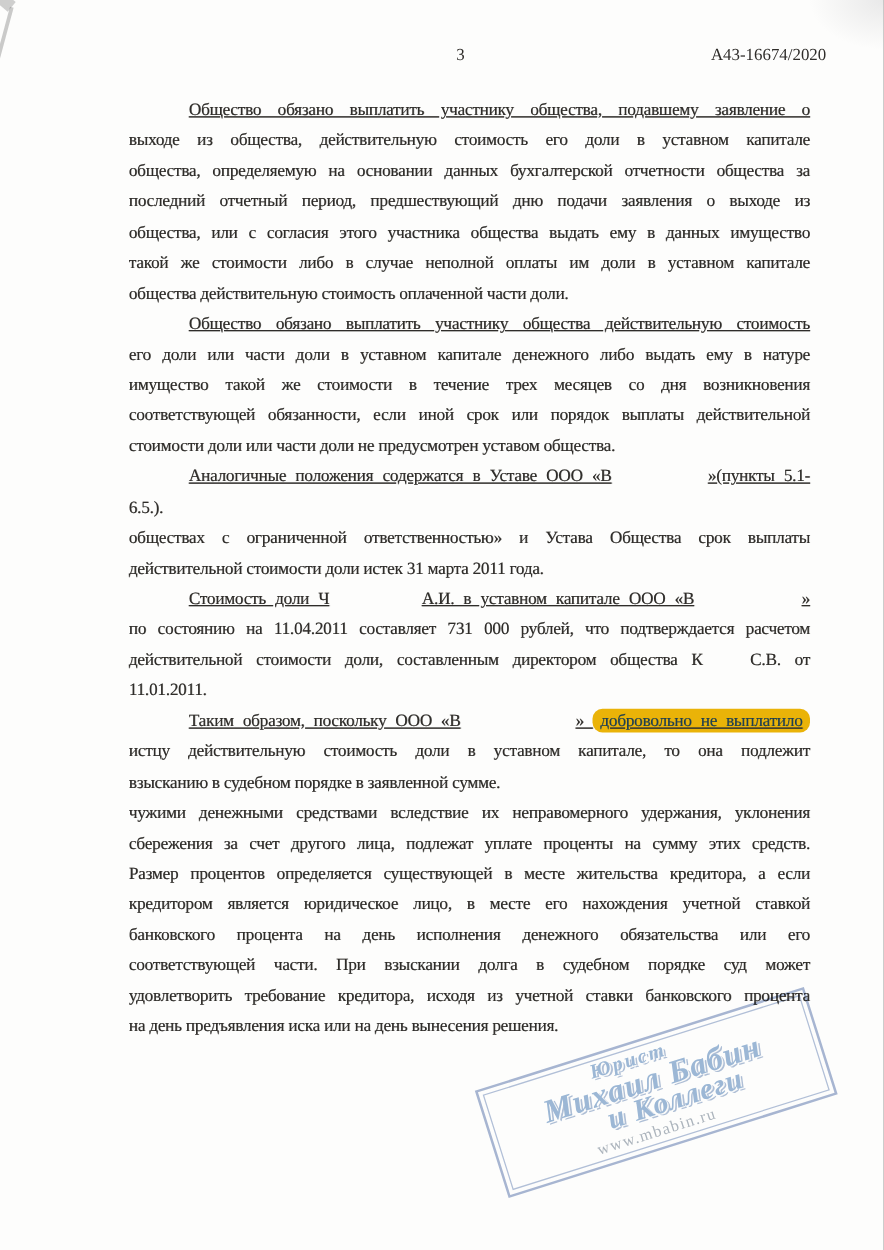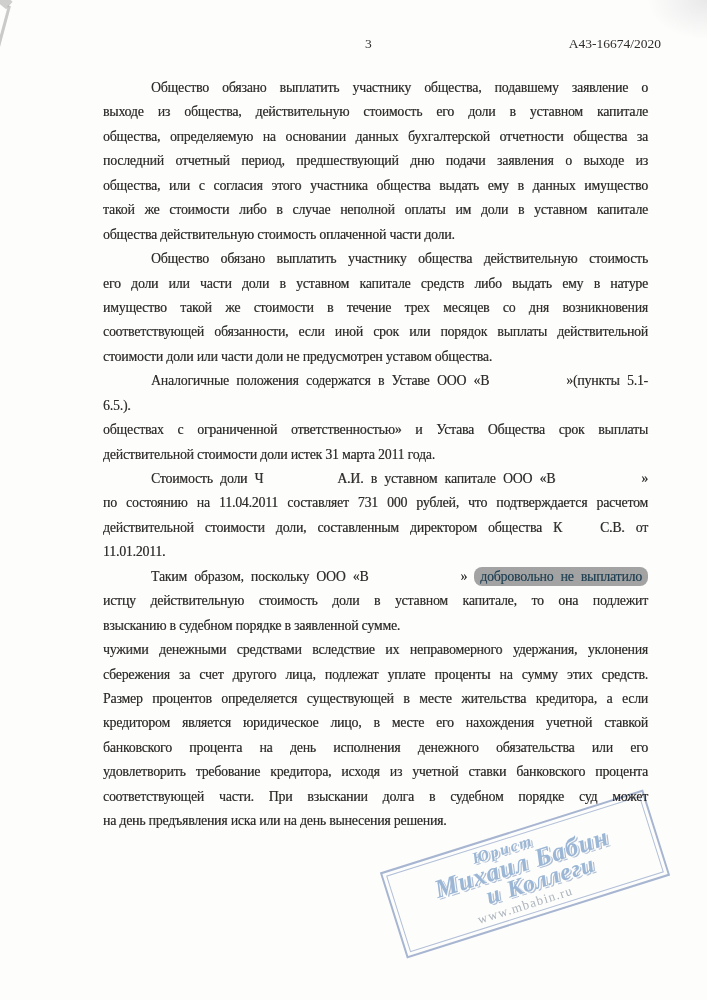--- a/index.html
+++ b/index.html
@@ -39,24 +39,24 @@
     line-height:24.45px;
     letter-spacing:-0.2px;
     text-shadow:0.35px 0 0 rgba(47,45,42,0.55);
   }
   .line {
     height:24.45px;
     text-align:justify;
     text-align-last:justify;
   }
   .line.end { text-align-last:left; }
-  .line.indent { text-indent:48px; }
+  .line.indent { text-indent:48px;text-decoration:underline; }
   .gap { display:inline-block; height:1px; }
   .hl {
-    background:#a3a3a3;
+    background:#eab308;
     color:#1e3f52;
     border-radius:8px;
     padding:1.5px 6px 2.5px;
     text-shadow:0.35px 0 0 rgba(30,63,82,0.5);
   }
   
   .stamp {
     position:absolute; left:387px; top:829px; width:272px; height:86px;
     transform:rotate(-17.5deg);
     border:2px solid rgba(139,159,198,0.75);
@@ -98,42 +98,42 @@
 
   <div class="doc-body">
       <div class="line indent"><span>Общество обязано выплатить участнику общества, подавшему заявление о</span></div>
       <div class="line"><span>выходе из общества, действительную стоимость его доли в уставном капитале</span></div>
       <div class="line"><span>общества, определяемую на основании данных бухгалтерской отчетности общества за</span></div>
       <div class="line"><span>последний отчетный период, предшествующий дню подачи заявления о выходе из</span></div>
       <div class="line"><span>общества, или с согласия этого участника общества выдать ему в данных имущество</span></div>
       <div class="line"><span>такой же стоимости либо в случае неполной оплаты им доли в уставном капитале</span></div>
       <div class="line end"><span>общества действительную стоимость оплаченной части доли.</span></div>
       <div class="line indent"><span>Общество обязано выплатить участнику общества действительную стоимость</span></div>
-      <div class="line"><span>его доли или части доли в уставном капитале средств либо выдать ему в натуре</span></div>
+      <div class="line"><span>его доли или части доли в уставном капитале денежного либо выдать ему в натуре</span></div>
       <div class="line"><span>имущество такой же стоимости в течение трех месяцев со дня возникновения</span></div>
       <div class="line"><span>соответствующей обязанности, если иной срок или порядок выплаты действительной</span></div>
       <div class="line end"><span>стоимости доли или части доли не предусмотрен уставом общества.</span></div>
       <div class="line indent"><span>Аналогичные положения содержатся в Уставе ООО «В</span><span class="gap" style="width: 77px;"></span><span>»(пункты 5.1-</span></div>
       <div class="line end"><span>6.5.).</span></div>
       <div class="line"><span>обществах с ограниченной ответственностью» и Устава Общества срок выплаты</span></div>
       <div class="line end"><span>действительной стоимости доли истек 31 марта 2011 года.</span></div>
       <div class="line indent"><span>Стоимость доли Ч</span><span class="gap" style="width: 74px;"></span><span>А.И. в уставном капитале ООО «В</span><span class="gap" style="width: 86px;"></span><span>»</span></div>
       <div class="line"><span>по состоянию на 11.04.2011 составляет 731 000 рублей, что подтверждается расчетом</span></div>
       <div class="line"><span>действительной стоимости доли, составленным директором общества К</span><span class="gap" style="width: 38px;"></span><span>С.В. от</span></div>
       <div class="line end"><span>11.01.2011.</span></div>
       <div class="line indent"><span>Таким образом, поскольку ООО «В</span><span class="gap" style="width: 92px;"></span><span>» </span><span class="hl">добровольно не выплатило</span></div>
       <div class="line"><span>истцу действительную стоимость доли в уставном капитале, то она подлежит</span></div>
       <div class="line end"><span>взысканию в судебном порядке в заявленной сумме.</span></div>
       <div class="line"><span>чужими денежными средствами вследствие их неправомерного удержания, уклонения</span></div>
       <div class="line"><span>сбережения за счет другого лица, подлежат уплате проценты на сумму этих средств.</span></div>
       <div class="line"><span>Размер процентов определяется существующей в месте жительства кредитора, а если</span></div>
       <div class="line"><span>кредитором является юридическое лицо, в месте его нахождения учетной ставкой</span></div>
       <div class="line"><span>банковского процента на день исполнения денежного обязательства или его</span></div>
+      <div class="line"><span>соответствующей части. При взыскании долга в судебном порядке суд может</span></div>
       <div class="line"><span>удовлетворить требование кредитора, исходя из учетной ставки банковского процента</span></div>
-      <div class="line"><span>соответствующей части. При взыскании долга в судебном порядке суд может</span></div>
       <div class="line end"><span>на день предъявления иска или на день вынесения решения.</span></div>
     </div>
 
   <div class="stamp">
     <div class="stamp-inner">
       <div class="stamp-title">Юрист</div>
       <div class="stamp-name">Михаил Бабин</div>
       <div class="stamp-suffix">и Коллеги</div>
       <div class="stamp-url">www.mbabin.ru</div>
     </div>

